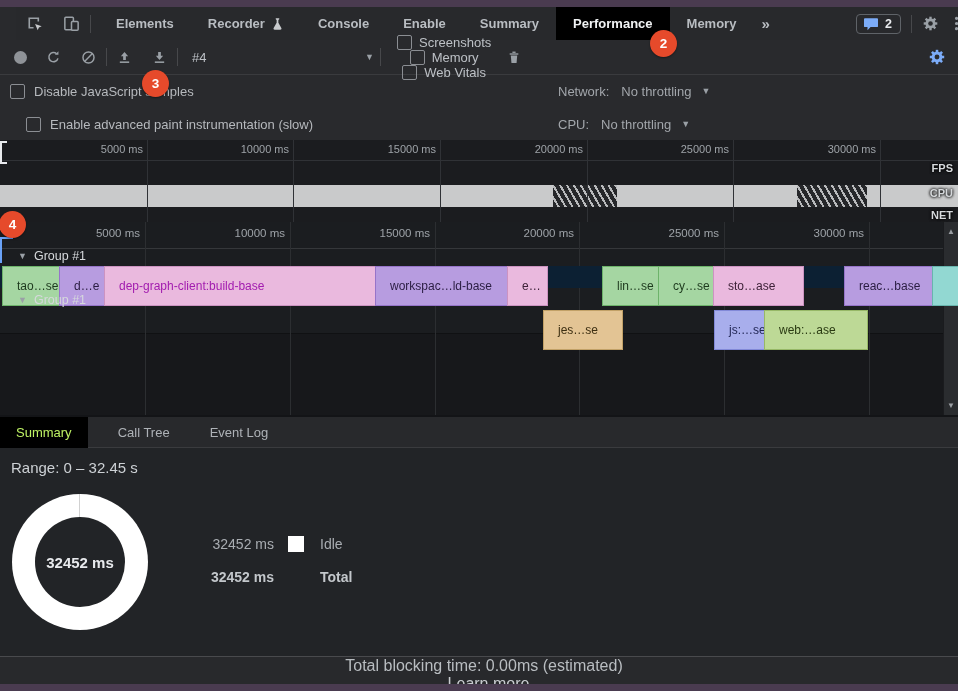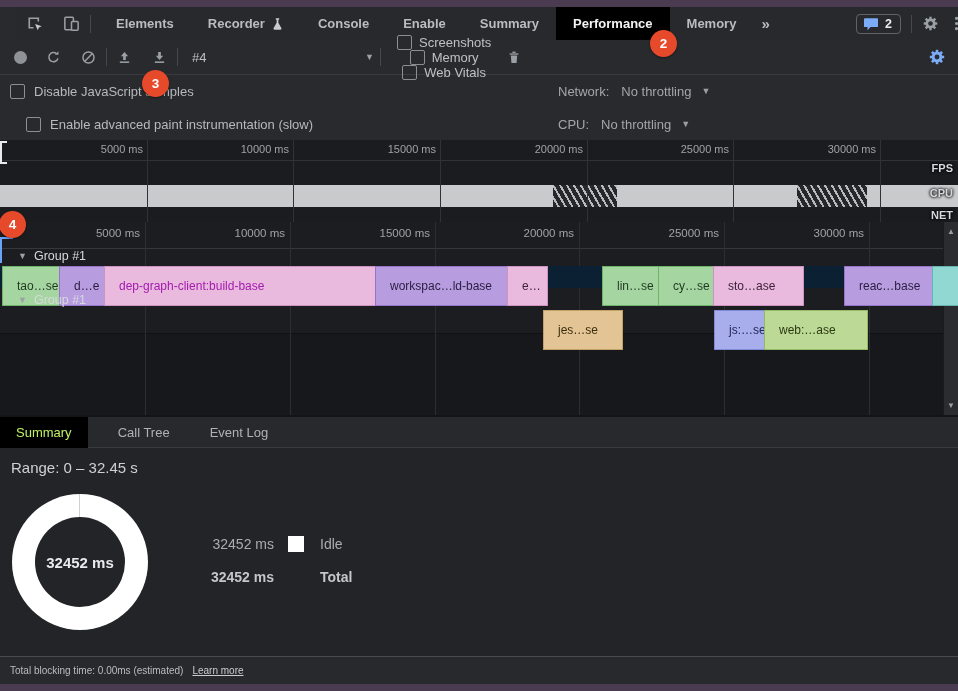--- a/index.html
+++ b/index.html
@@ -84,21 +84,21 @@
   #donut-label{position:absolute;left:0;top:0;width:136px;height:136px;display:flex;align-items:center;justify-content:center;
                font-size:15px;font-weight:bold;color:#e8eaed;}
   #legend{position:absolute;left:208px;top:88px;display:grid;grid-template-columns:66px 46px auto;row-gap:17px;align-items:center;}
   .lg-val{text-align:right;font-size:14px;color:#a9adb2;}
   .lg-sw{width:16px;height:16px;margin-left:14px;}
   .lg-lab{font-size:14px;color:#a9adb2;}
   .lg-bold{font-weight:bold;color:#c3c7cb;}
 
   
   #statusbar{left:0;top:656px;width:958px;height:28px;background:#28292c;border-top:1px solid #494a4d;
-             display:flex;align-items:center;box-sizing:border-box;padding-left:10px;font-size:10px;color:#b9bdc1;}
+             display:flex;align-items:center;box-sizing:border-box;padding-left:10px;font-size:16px;color:#b9bdc1;flex-direction:column;}
   #learn-more{margin-left:9px;color:#c9ccd0;text-decoration:underline;cursor:pointer;}
 
   
   .badge{position:absolute;width:27px;height:27px;border-radius:50%;background:#e64a2b;color:#fff;
          display:flex;align-items:center;justify-content:center;font-size:13.5px;font-weight:bold;z-index:60;
          box-shadow:0 1px 2px rgba(0,0,0,0.4);}
 </style>
 </head>
 <body>
 

